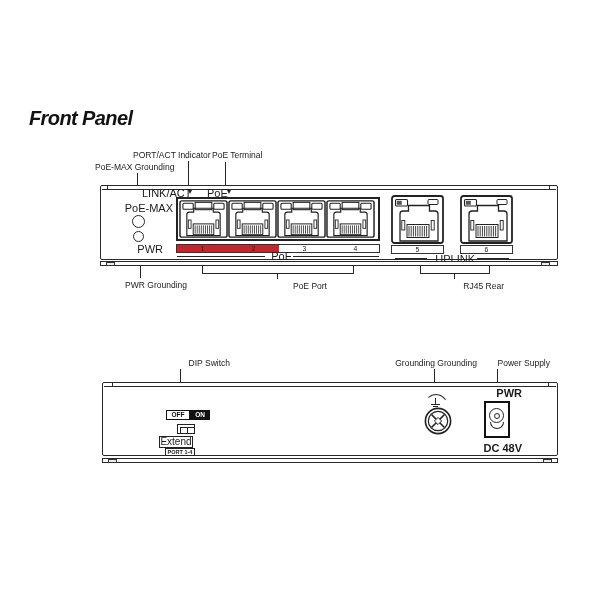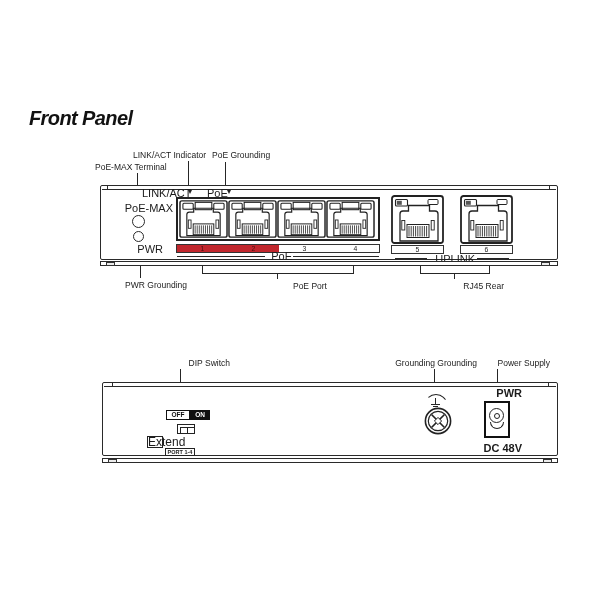--- a/index.html
+++ b/index.html
@@ -54,23 +54,23 @@
         <rect x="16" y="29.5" width="22" height="13" fill="none" stroke="#222" stroke-width="1"></rect>
         <path d="M18,31V41.5 M20.2,31V41.5 M22.4,31V41.5 M24.6,31V41.5 M26.8,31V41.5 M29,31V41.5 M31.2,31V41.5 M33.4,31V41.5 M35.6,31V41.5" stroke="#222" stroke-width="0.85" fill="none"></path>
         <rect x="10.8" y="25.5" width="3" height="9.5" fill="none" stroke="#222" stroke-width="0.9"></rect>
         <rect x="40.2" y="25.5" width="3" height="9.5" fill="none" stroke="#222" stroke-width="0.9"></rect>
       </symbol>
     </defs>
   </svg>
 
   <div class="abs bigtitle" style="left:29px;top:107px">Front Panel</div>
 
-  <div class="abs co" style="left:133px;top:150px">LINK/ACT Indicator</div>
-  <div class="abs co" style="left:212px;top:150px">PoE Grounding</div>
-  <div class="abs co" style="left:95px;top:162px">PoE-MAX Terminal</div>
+  <div class="abs co" style="left:133px;top:150px">PORT/ACT Indicator</div>
+  <div class="abs co" style="left:212px;top:150px">PoE Terminal</div>
+  <div class="abs co" style="left:95px;top:162px">PoE-MAX Grounding</div>
   <div class="abs vl" style="left:188px;top:161px;height:25px"></div>
   <div class="abs vl" style="left:225px;top:162px;height:24px"></div>
   <div class="abs vl" style="left:137px;top:173px;height:28px"></div>
 
   <div class="abs panel" style="left:100px;top:185px;width:458px;height:75px"></div>
   <div class="abs innerline" style="left:102px;top:189px;width:454px"></div>
   <div class="abs tick" style="left:107px;top:186px"></div>
   <div class="abs tick" style="left:549px;top:186px"></div>
 
   <div class="abs lbl" style="left:142px;top:187px">LINK/ACT</div>
@@ -146,21 +146,21 @@
   <div class="abs innerline" style="left:104px;top:386px;width:452px"></div>
   <div class="abs tick" style="left:112px;top:383px"></div>
   <div class="abs tick" style="left:548px;top:383px"></div>
 
   <div class="abs offbox" style="left:166px;top:410px;width:24px;height:10px;line-height:8px">OFF</div>
   <div class="abs onbox" style="left:190px;top:410px;width:20px;height:10px">ON</div>
   <div class="abs smallbox" style="left:177px;top:424px;width:18px;height:10px;border-width:1.4px">
     <div style="position:absolute;left:2px;top:1.5px;width:5.5px;height:5.5px;border:1px solid #222"></div>
     <div style="position:absolute;left:9px;top:1.5px;width:5.5px;height:5.5px;border:1px solid #222"></div>
   </div>
-  <div class="abs smallbox" style="left:147px;top:436px;width:16px;height:11.5px;font-size:12px;line-height:10.5px">Extend</div>
+  <div class="abs smallbox" style="left:159px;top:436px;width:34px;height:11.5px;font-size:10px;line-height:10.5px">Extend</div>
   <div class="abs smallbox" style="left:165px;top:447.5px;width:30px;height:8px;font-size:5.5px;font-weight:600;line-height:7px">PORT 1-4</div>
 
   <div class="abs" style="left:425px;top:394px;width:20px;height:8px;border:1.2px solid transparent;border-top-color:#222;border-radius:50% 50% 0 0/100% 100% 0 0"></div>
   <div class="abs vl" style="left:434.5px;top:398px;height:6px"></div>
   <div class="abs hl" style="left:430.5px;top:404px;width:9px"></div>
   <div class="abs hl" style="left:432.5px;top:406px;width:5px"></div>
   <div class="abs hl" style="left:434px;top:408px;width:2px"></div>
   <svg class="abs" style="left:424px;top:407px" width="28" height="28">
     <circle cx="14" cy="14" r="12.6" fill="none" stroke="#222" stroke-width="1.6"></circle>
     <circle cx="14" cy="14" r="9.7" fill="none" stroke="#222" stroke-width="1.2"></circle>

